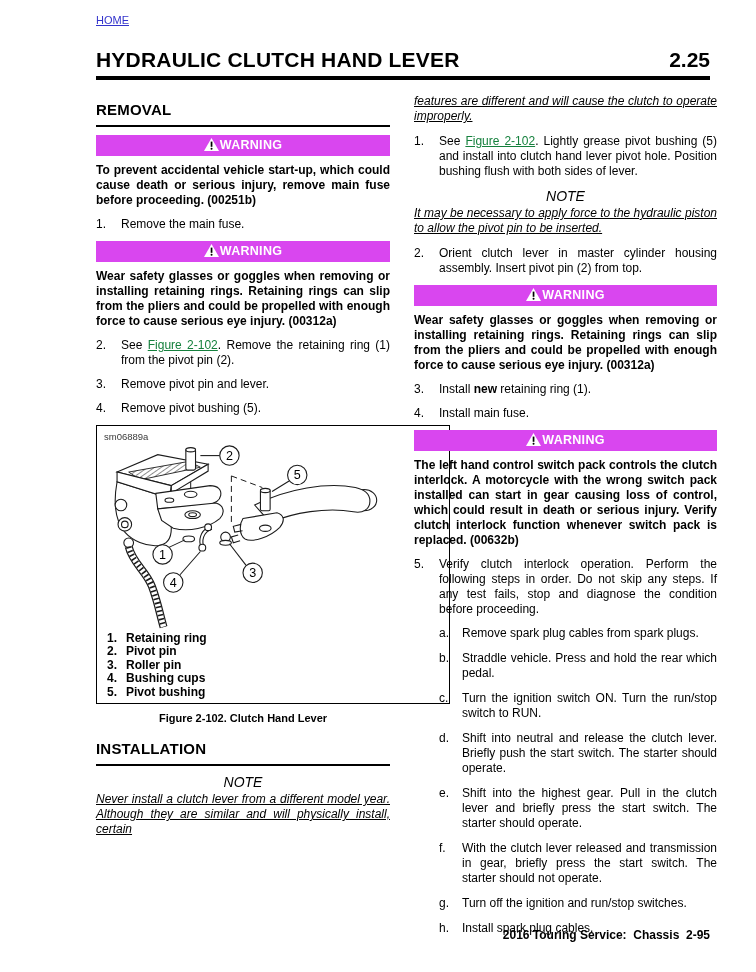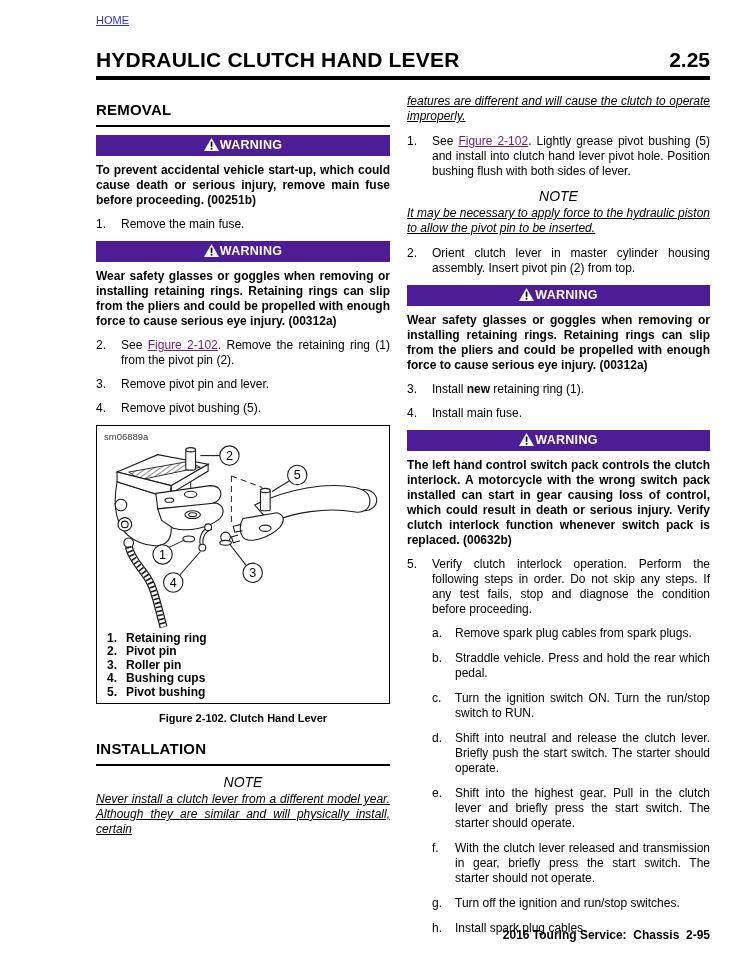--- a/index.html
+++ b/index.html
@@ -6,44 +6,44 @@
   html,body { background:#fff; }
   body { width:756px; height:972px; font-family:"Liberation Sans", sans-serif; color:#000; position:relative; overflow:hidden; }
   .page { position:absolute; inset:0; padding:10px 46px 0 96px; }
 
   .home-link { font-size:11px; color:#3333cc; text-decoration:underline; display:inline-block; margin-top:2px; }
 
   .title-row { display:flex; justify-content:space-between; align-items:flex-end; border-bottom:4px solid #000; padding-bottom:4px; margin-top:20px; }
   .title-row h1 { font-size:21px; font-weight:bold; letter-spacing:.2px; }
   .section-num { font-size:21px; font-weight:bold; }
 
-  .columns { display:flex; gap:17px; margin-top:11px; }
+  .columns { display:flex; gap:24px; margin-top:11px; }
   .col-left { width:294px; flex:none; }
   .col-right { width:303px; flex:none; }
 
   h2.sect { font-size:15px; font-weight:bold; border-bottom:2px solid #000; padding-bottom:7px; margin-bottom:8px; letter-spacing:.2px; }
 
-  .warning-banner { background:#4c1d95; color:#fff; font-weight:bold; font-size:12.5px; display:flex; align-items:center; justify-content:center; gap:1px; padding:3px 0 4px; margin:7px 0 7px; letter-spacing:.3px; }
+  .warning-banner { background:#d946ef; color:#fff; font-weight:bold; font-size:12.5px; display:flex; align-items:center; justify-content:center; gap:1px; padding:3px 0 4px; margin:7px 0 7px; letter-spacing:.3px; }
   .warning-banner svg { display:block; margin-top:-1px; }
 
   p.warn-text { font-size:12px; font-weight:bold; line-height:15px; text-align:justify; margin-bottom:9px; }
   p.body-italic { font-size:12px; font-style:italic; line-height:15px; text-align:justify; margin-bottom:10px;text-decoration:underline; }
   .note-label { font-size:14px; font-style:italic; text-align:center; margin:2px 0 2px; }
 
   .step { display:flex; font-size:12px; line-height:15px; margin-bottom:9px; }
   .step .num { width:25px; flex:none; }
   .step .body { flex:1; text-align:justify; }
   .substep { display:flex; font-size:12px; line-height:15px; margin:0 0 10px 25px; }
   .substep .num { width:23px; flex:none; }
   .substep .body { flex:1; text-align:justify; }
 
-  a.fig-link { color:#701a75; text-decoration:underline; }
+  a.fig-link { color:#15803d; text-decoration:underline; }
   .bold { font-weight:bold; }
 
-  .figure-box { border:1px solid #000; width:294px; margin-top:5px; padding:5px 7px 4px; }
+  .figure-box { border:1px solid #000; width:354px; margin-top:5px; padding:5px 7px 4px; }
   .fig-code { font-size:9.5px; color:#3a3a3a; margin-bottom:1px; }
   .legend { margin-top:3px; }
   .legend-row { display:flex; font-size:12px; font-weight:bold; line-height:13.4px; }
   .legend-row .lnum { width:22px; flex:none; padding-left:3px; }
   .fig-caption { text-align:center; font-size:11px; font-weight:bold; margin:8px 0 16px; }
 
   .footer { position:absolute; right:46px; bottom:30px; font-size:12px; font-weight:bold; white-space:pre; }
 
   svg.diagram { display:block; }
   svg.diagram * { vector-effect:non-scaling-stroke; }

